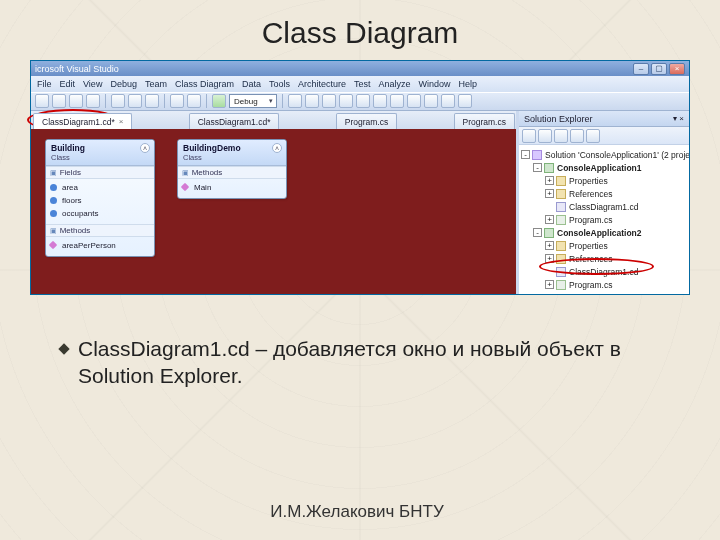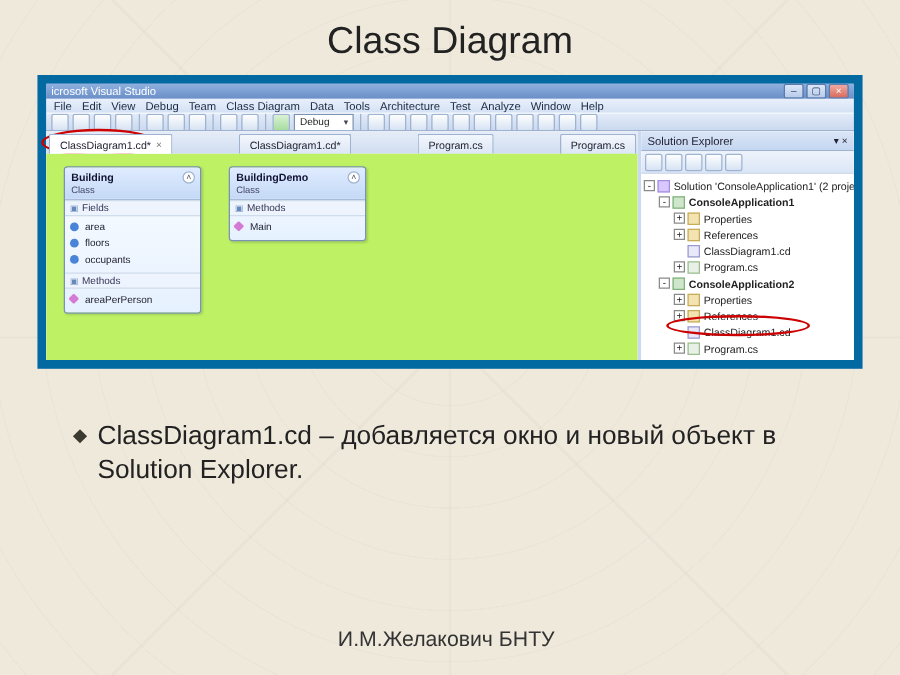--- a/index.html
+++ b/index.html
@@ -28,21 +28,21 @@
     text-align: center;
     font-size: 30px;
     font-weight: normal;
     padding: 16px 0 10px 0;
     color: #222;
     position: relative;
   }
   .screenshot {
     margin: 0 30px;
     height: 235px;
-    border: 7px solid #0369a1;
+    border: 1px solid #0369a1;
     background: #bcd1ee;
     font-family: "Segoe UI", Tahoma, sans-serif;
     font-size: 9px;
     color: #222;
     position: relative;
     display: flex;
     flex-direction: column;
   }
   .vs-titlebar {
     height: 16px;
@@ -152,21 +152,21 @@
   }
   .tab-close { margin-left: 4px; font-size: 8px; color:#777; }
   .tab-circle {
     position: absolute;
     border: 2px solid #cc0000;
     border-radius: 50%;
     pointer-events: none;
   }
   .canvas {
     flex:1;
-    background: #bef264;
+    background: #7f1d1d;
     position: relative;
     overflow: hidden;
   }
   .class-box {
     position: absolute;
     width: 110px;
     background: linear-gradient(#fafdff,#e6f1ff);
     border: 1px solid #7a92b4;
     border-radius: 3px;
     font-size: 8.5px;

